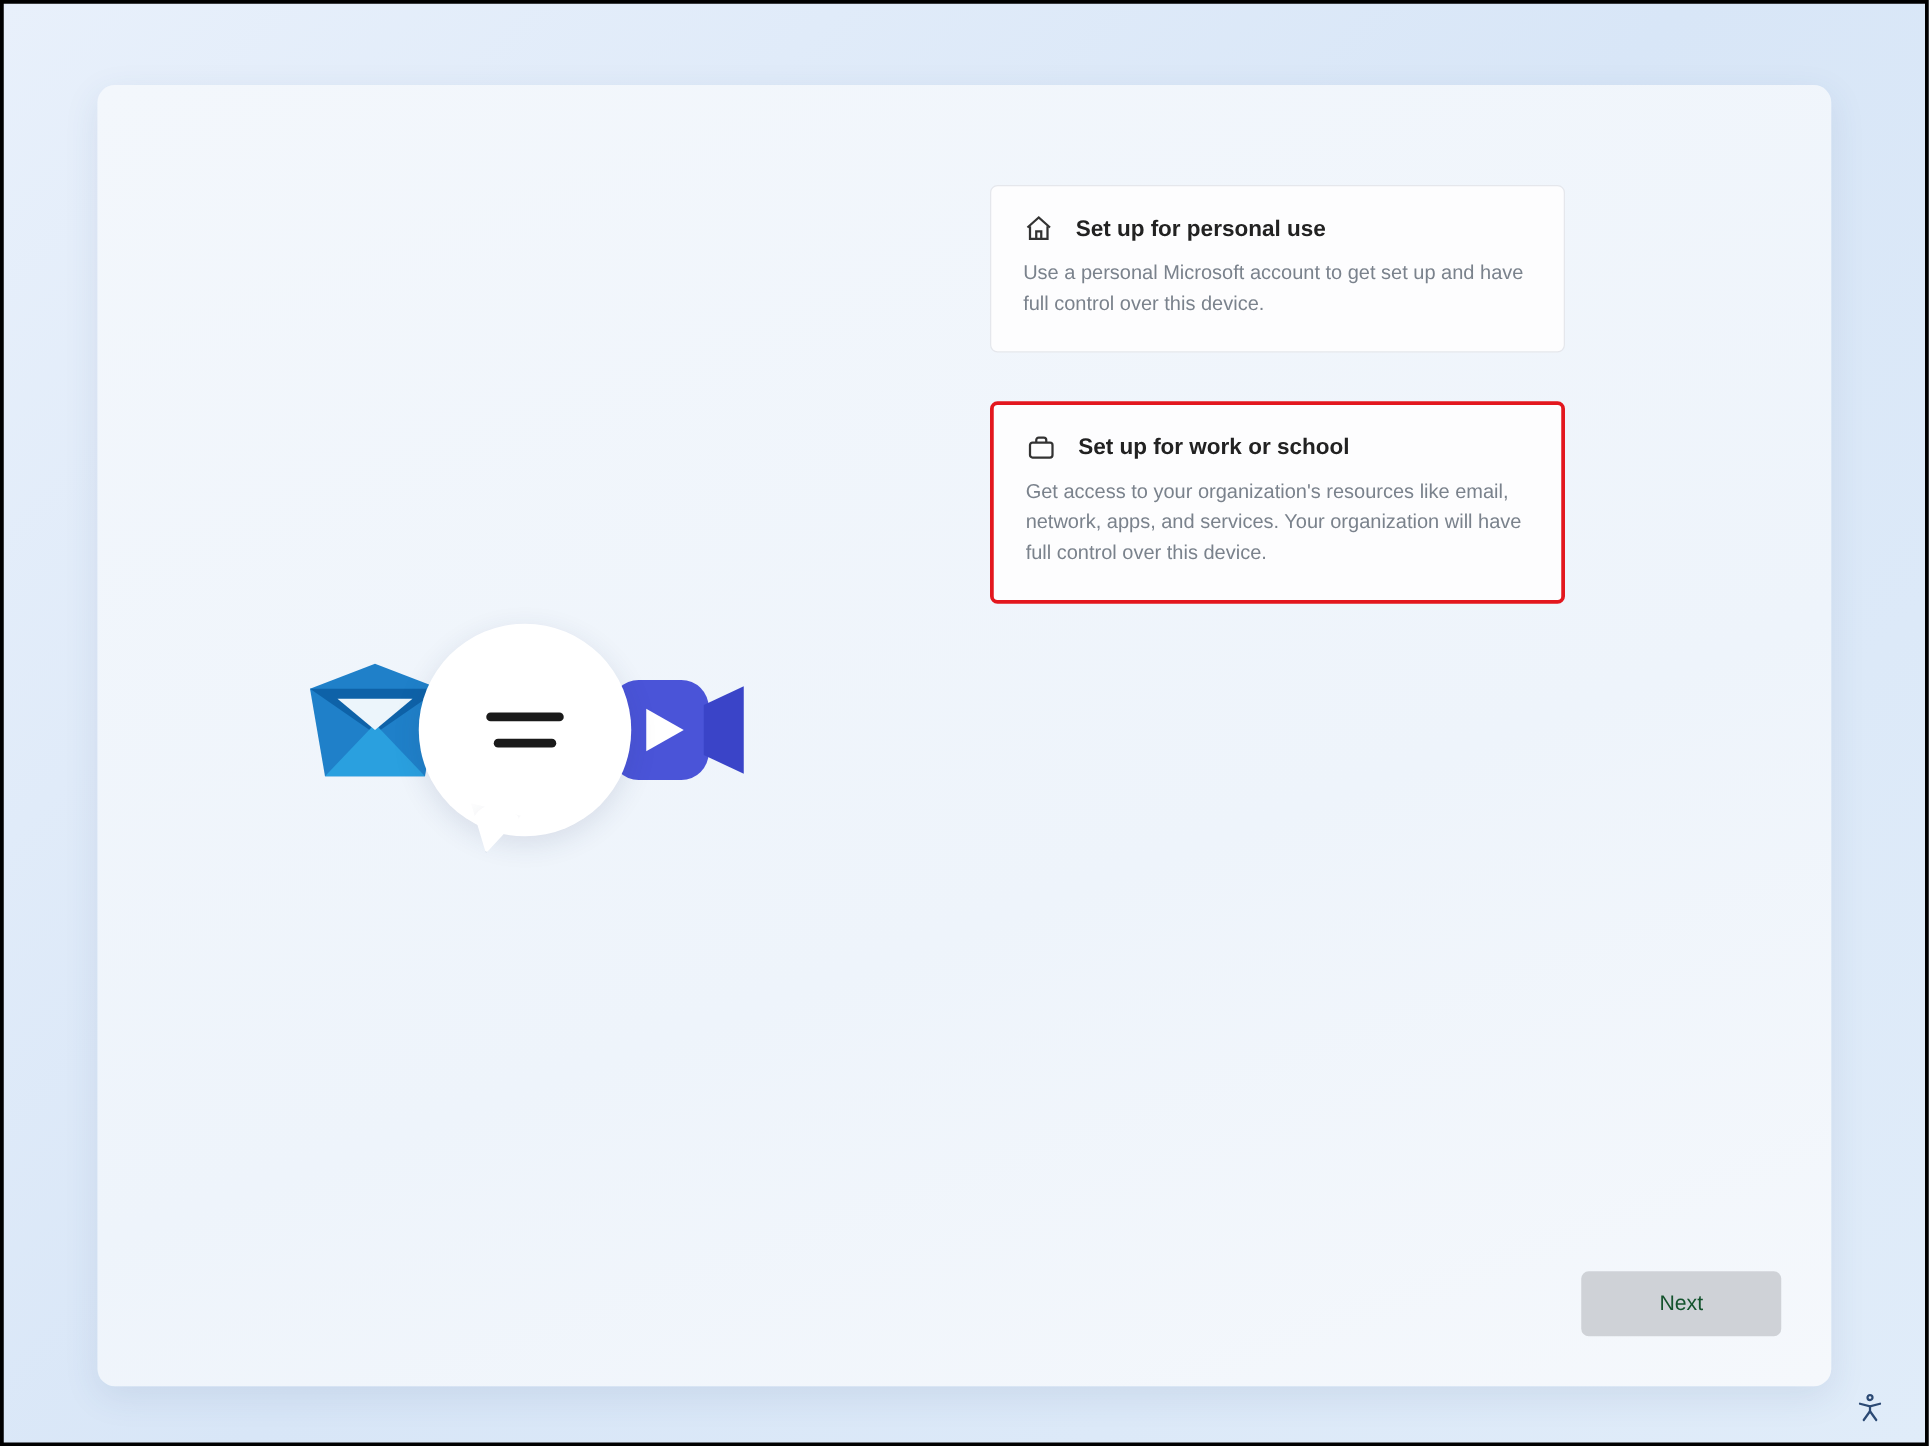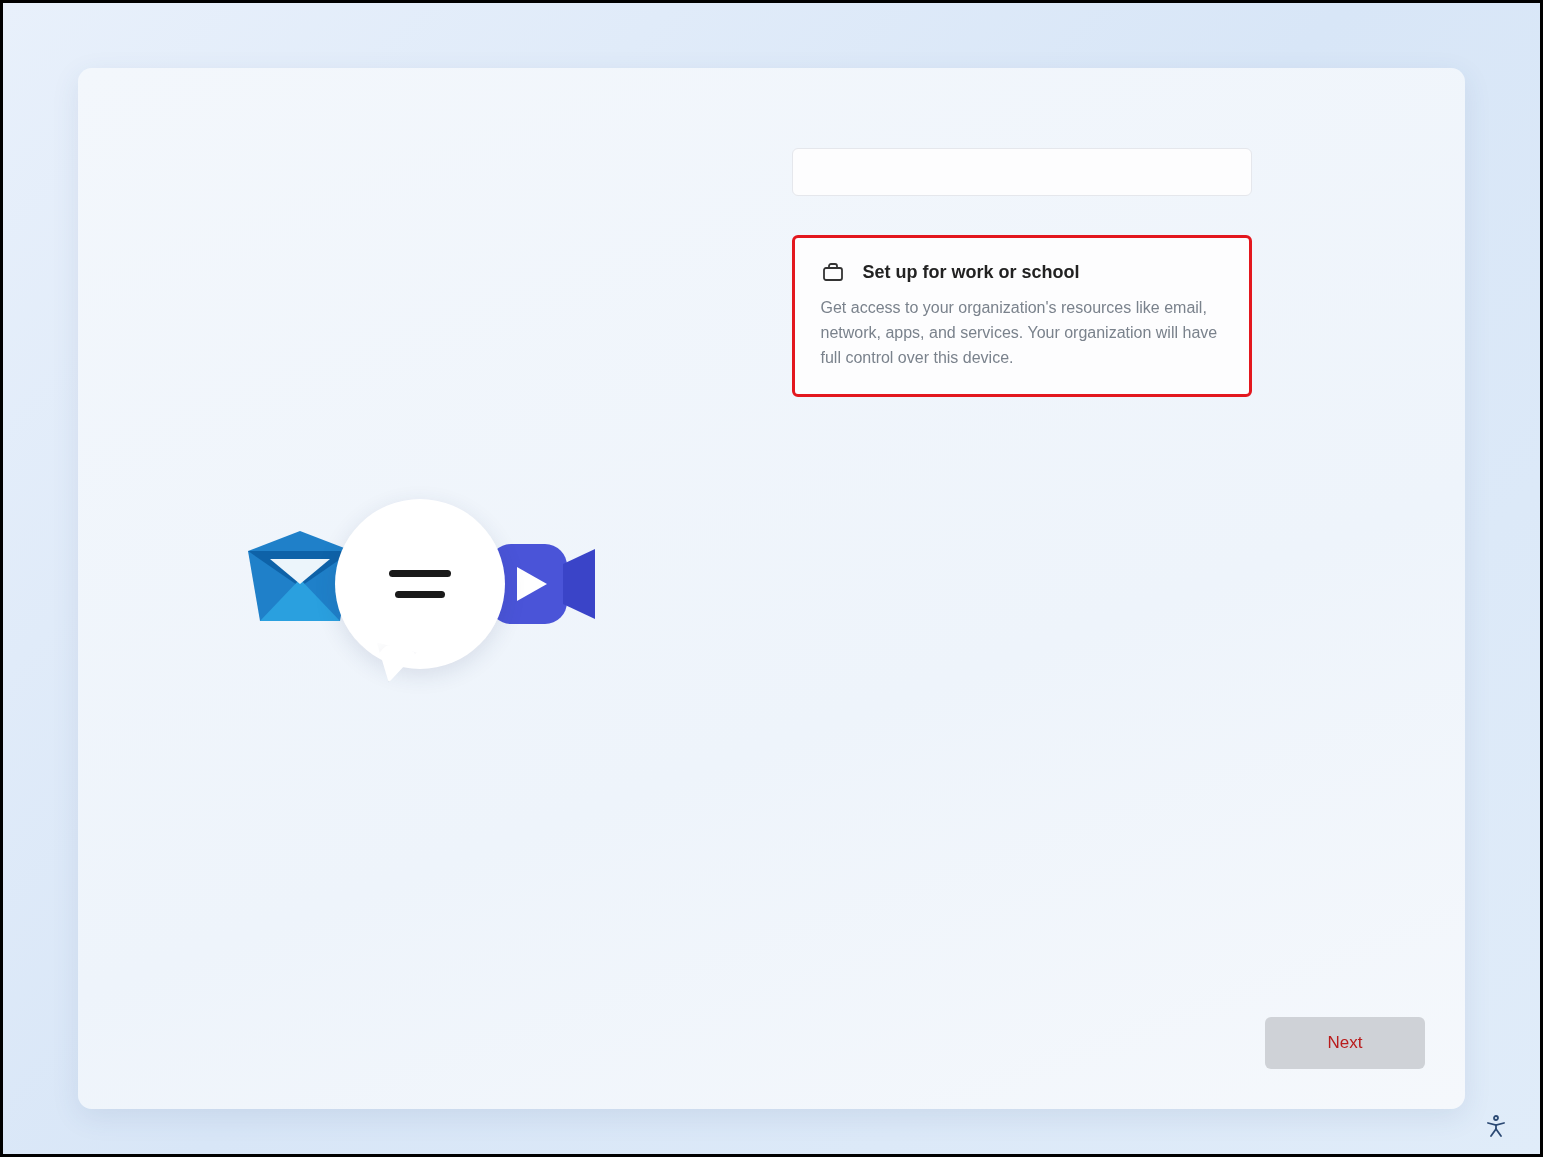--- a/index.html
+++ b/index.html
@@ -77,21 +77,21 @@
       color: #7a828c;
       line-height: 1.55;
     }
     .next-btn {
       position: absolute;
       right: 40px;
       bottom: 40px;
       width: 160px;
       height: 52px;
       background: #cfd2d7;
-      color: #b91c1c;
+      color: #14532d;
       border: none;
       border-radius: 6px;
       font-size: 17px;
       font-family: inherit;
       cursor: default;
     }
     .accessibility-btn {
       position: absolute;
       right: 30px;
       bottom: 14px;
@@ -174,20 +174,31 @@
       <div class="chat-bubble">
         <div class="chat-line"></div>
         <div class="chat-line short"></div>
       </div>
     </div>
   </div>
 
   <div class="right-pane">
 
     <div class="option">
+      <div class="option-head">
+        <span class="option-icon">
+          <svg viewBox="0 0 24 24" fill="none" stroke="currentColor" stroke-width="1.8">
+            <path d="M3 11 L12 3 L21 11"></path>
+            <path d="M5 10 V20 H19 V10"></path>
+            <path d="M10 20 V14 H14 V20"></path>
+          </svg>
+        </span>
+        <span class="option-title">Set up for personal use</span>
+      </div>
+      <div class="option-desc">Use a personal Microsoft account to get set up and have full control over this device.</div>
     </div>
 
     <div class="option highlighted">
       <div class="option-head">
         <span class="option-icon">
           <svg viewBox="0 0 24 24" fill="none" stroke="currentColor" stroke-width="1.8">
             <rect x="3" y="8" width="18" height="12" rx="2"></rect>
             <path d="M8 8 V6 a2 2 0 0 1 2 -2 h4 a2 2 0 0 1 2 2 V8"></path>
           </svg>
         </span>

